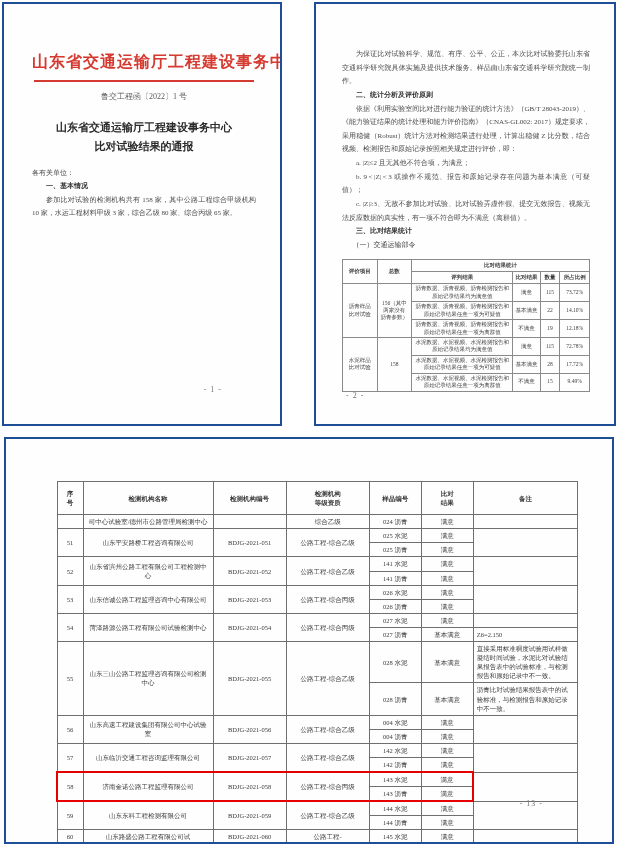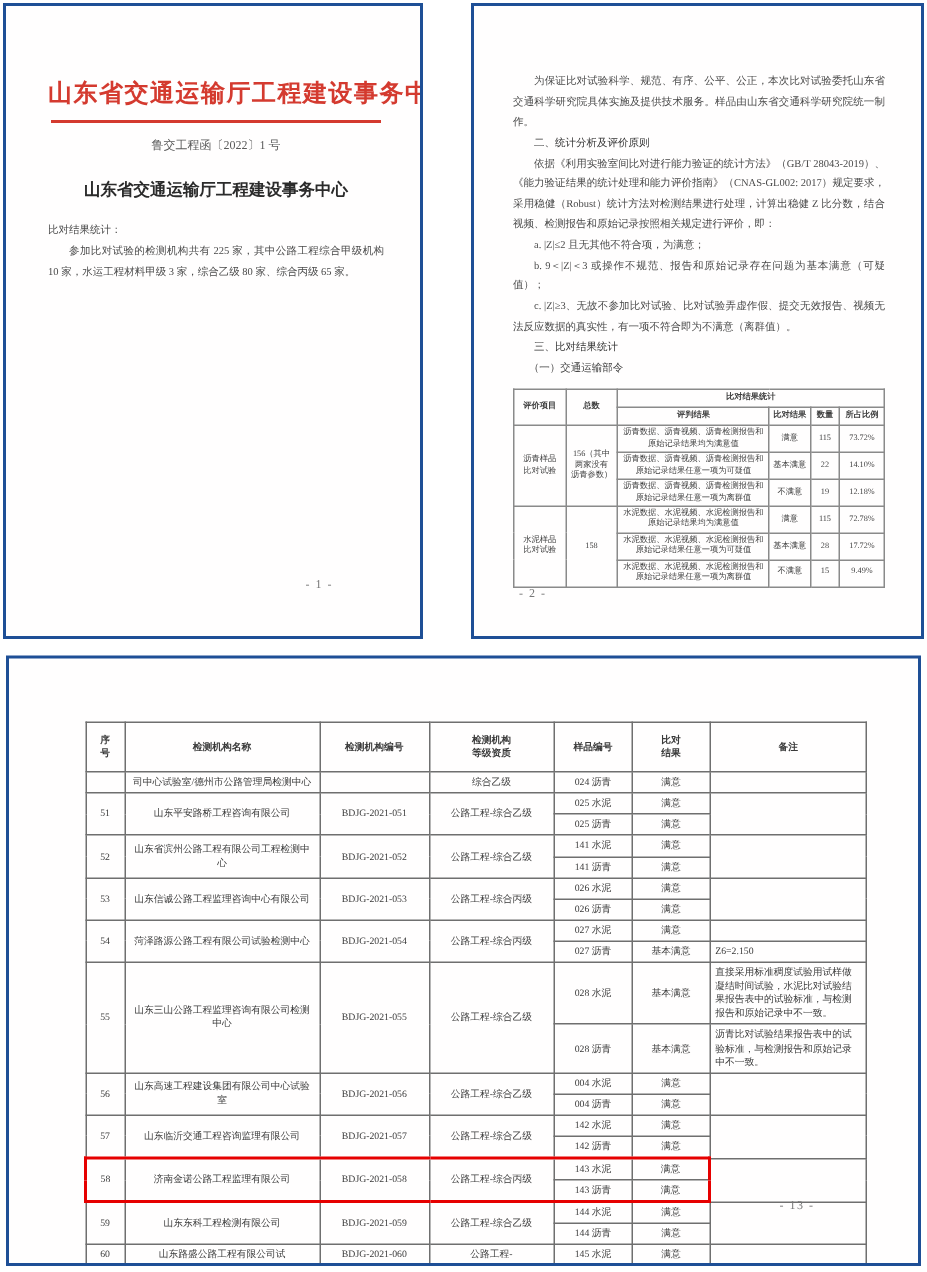--- a/index.html
+++ b/index.html
@@ -25,21 +25,21 @@
   .red-rule{border:none;border-top:2px solid #d43a2f;margin:7px 2px 9px 2px;}
   .doc-number{font-size:8px;color:#5a5a5a;text-align:center;margin:4px 0 0 0;}
   .doc-title{
     font-size:11px;font-weight:bold;color:#2b2b2b;text-align:center;
     line-height:1.75;margin:16px 0 10px 0;
   }
   .doc-body{font-size:7px;line-height:1.95;color:#4a4a4a;text-align:justify;}
   .doc-body p{margin:0;}
   .doc-sal{text-indent:0;margin-top:4px !important;}
   .doc-p{text-indent:2em;}
-  .doc-h{text-indent:2em;font-weight:normal;color:#333;}
+  .doc-h{text-indent:2em;font-weight:bold;color:#333;}
   .doc-h2{text-indent:1.5em;color:#3d3d3d;}
   .page-num{position:absolute;font-size:8px;color:#777;letter-spacing:1px;}
   #p1-num{right:58px;bottom:30px;}
   #p2-num{left:30px;bottom:24px;}
   #p13-num{right:69px;bottom:34px;}
 
   
   .p2-inner{padding:44px 24px 0 26px;}
   table{border-collapse:collapse;}
   .stats-table{
@@ -74,24 +74,26 @@
 </head>
 <body>
 
 <div class="page" id="page1">
   <div class="p1-inner">
     <div class="red-head">山东省交通运输厅工程建设事务中心</div>
     <hr class="red-rule">
     <p class="doc-number">鲁交工程函〔2022〕1 号</p>
     <div class="doc-title">
       <div>山东省交通运输厅工程建设事务中心</div>
+      <div>比对试验结果的通报</div>
     </div>
     <div class="doc-body">
-        <p class="doc-sal">比对结果统计：</p>
-        <p class="doc-p">参加比对试验的检测机构共有 225 家，其中公路工程综合甲级机构 10 家，水运工程材料甲级 3 家，综合乙级 80 家、综合丙级 65 家。</p>
+        <p class="doc-sal">各有关单位：</p>
+        <p class="doc-h">一、基本情况</p>
+        <p class="doc-p">参加比对试验的检测机构共有 158 家，其中公路工程综合甲级机构 10 家，水运工程材料甲级 3 家，综合乙级 80 家、综合丙级 65 家。</p>
       </div>
   </div>
   <div class="page-num" id="p1-num">- 1 -</div>
 </div>
 
 <div class="page" id="page2">
   <div class="p2-inner">
     <div class="doc-body">
         <p class="doc-p">为保证比对试验科学、规范、有序、公平、公正，本次比对试验委托山东省交通科学研究院具体实施及提供技术服务。样品由山东省交通科学研究院统一制作。</p>
         <p class="doc-h">二、统计分析及评价原则</p>

